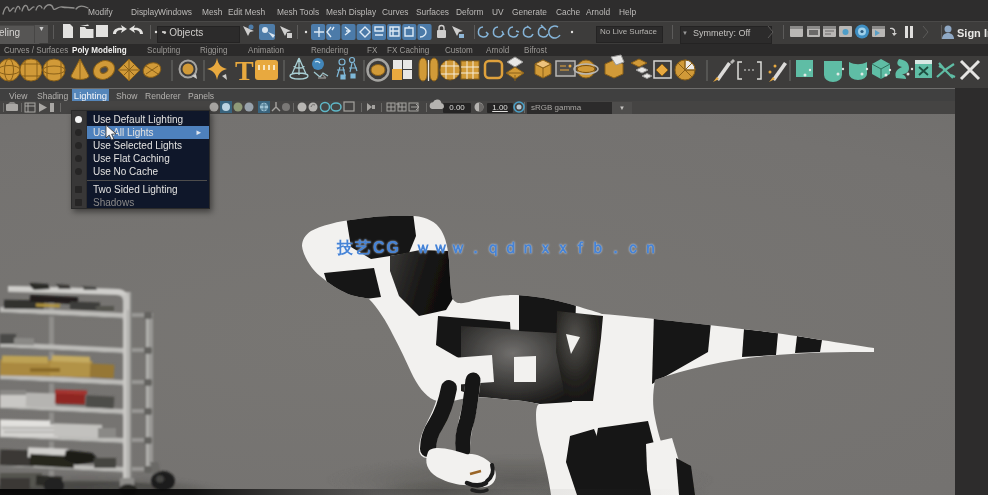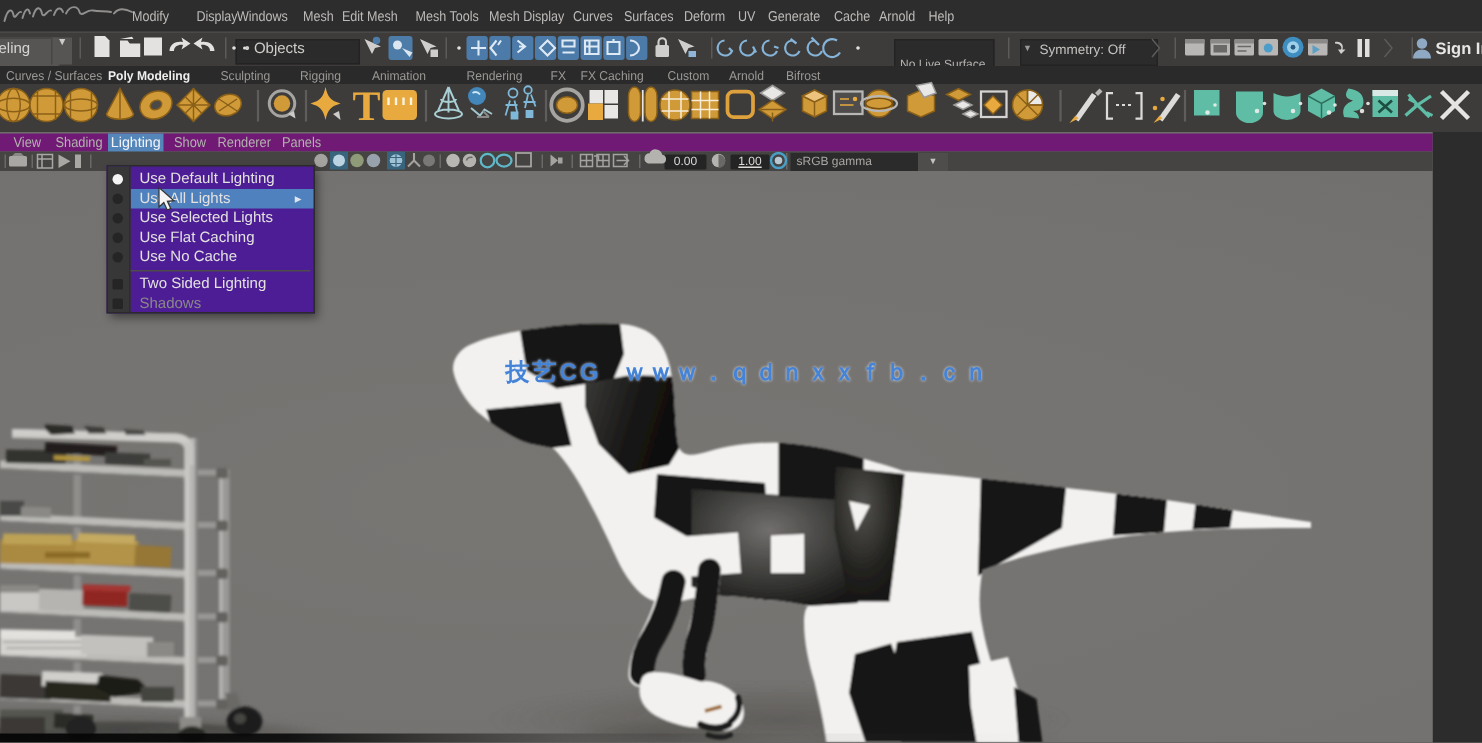--- a/index.html
+++ b/index.html
@@ -9,34 +9,34 @@
 
 #row1{left:0;top:0;width:988px;height:21px;background:#2e2d2d;}
 #row1 .mi{position:absolute;top:5.5px;font-size:9.5px;color:#bdbbb9;white-space:nowrap;transform:scale(.88,1);transform-origin:left top;}
 #row2{left:0;top:21px;width:988px;height:23px;background:#3d3c3b;border-top:1px solid #4a4948;}
 #row3{left:0;top:44px;width:988px;height:12px;background:#2b2a2a;}
 #row3 .tab{position:absolute;top:1px;font-size:8.5px;color:#9b9996;white-space:nowrap;transform:scale(.95,1);transform-origin:left top;}
 #row3 .tab.on{color:#f0efee;font-weight:bold;}
 #shelf{left:0;top:56px;width:988px;height:32px;background:#3d3c3b;}
 
 #vp{left:0;top:88px;width:955px;height:407px;background:#777573;border-top:1px solid #6e6d6c;}
-#vpmenu{left:0;top:89px;width:955px;height:12px;background:#701a75;}
+#vpmenu{left:0;top:89px;width:955px;height:12px;background:#404040;}
 #vpmenu .mi{position:absolute;top:1px;font-size:9.5px;color:#b3b1ae;white-space:nowrap;transform:scale(.9,1);transform-origin:left top;}
 #vptool{left:0;top:101px;width:955px;height:13px;background:#454443;}
 #vpcanvas{left:0;top:114px;width:955px;height:381px;
  background:radial-gradient(ellipse 140% 105% at 38% 58%, #787673 0%, #747270 58%, #6b6a68 100%);}
 
 #sidebar{left:1003px;top:88px;width:32px;height:407px;background:#4b4a48;border-left:1px solid #403f3e;}
 #sidebar .t1{position:absolute;left:6px;top:3px;font-size:8px;color:#c9c8c6;}
 #sidebar .t2{position:absolute;left:16px;top:31px;font-size:8px;color:#c9c8c6;}
 
 #wm{left:337px;top:238px;font-size:16px;font-weight:bold;color:#4583d6;
  white-space:nowrap;text-shadow:0 0 2px rgba(235,242,255,.9);z-index:30;}
 
-#menu{left:71px;top:110px;width:137px;height:97px;background:#4c1d95;
+#menu{left:71px;top:110px;width:137px;height:97px;background:#0f172a;
  border:1px solid #2a2a2a;box-shadow:2px 3px 6px rgba(0,0,0,.45);z-index:40;}
 #menu .gut{position:absolute;left:0;top:0;width:14px;height:100%;background:#383737;border-right:1px solid #2e2d2d;}
 #menu .it{position:absolute;left:0;width:137px;height:13px;font-size:10px;color:#e3e2e0;}
 #menu .it span{position:absolute;left:21px;top:1px;white-space:nowrap;}
 #menu .hl{background:transparent;}
 #menu .hl::after{content:"";position:absolute;left:15px;top:0;width:122px;height:13px;background:#4e81bd;z-index:-1;}
 #menu .ico{position:absolute;left:3px;top:3px;width:7px;height:7px;border-radius:50%;background:#262525;}
 #menu .ico.sq{border-radius:1px;}
 #menu .ico.on{background:#f5f5f5;}
 #menu .sep{position:absolute;left:15px;width:120px;height:1px;background:#4e4d4c;}
@@ -67,21 +67,21 @@
  <span class="mi" style="left:492px">UV</span>
  <span class="mi" style="left:512px">Generate</span>
  <span class="mi" style="left:556px">Cache</span>
  <span class="mi" style="left:586px">Arnold</span>
  <span class="mi" style="left:619px">Help</span>
 </div>
 <div class="abs" id="row2">
  <div class="abs" style="left:-6px;top:3px;width:40px;height:17px;background:#565554;border:1px solid #474645;color:#d6d4d2;font-size:10px;padding:1px 0 0 4px;">eling</div>
  <div class="abs" style="left:34px;top:3px;width:13px;height:18px;background:#565554;border-left:1px solid #474645;color:#ccc;font-size:7px;text-align:center;padding-top:0px;">▼</div>
  <div class="abs" style="left:157px;top:4px;width:76px;height:15px;background:#2c2b2b;border:1px solid #242323;color:#cfcdca;font-size:10px;padding:0 0 0 5px;">•&nbsp;Objects</div>
- <div class="abs" style="left:596px;top:4px;width:62px;height:15px;background:#2c2b2b;border:1px solid #242323;color:#b5b3b0;font-size:8px;padding:11px 0 0 3px;white-space:nowrap;">No Live Surface</div>
+ <div class="abs" style="left:596px;top:4px;width:62px;height:15px;background:#2c2b2b;border:1px solid #242323;color:#b5b3b0;font-size:8px;padding:0 0 0 3px;white-space:nowrap;">No Live Surface</div>
  <div class="abs" style="left:680px;top:4px;width:78px;height:15px;background:#2c2b2b;border:1px solid #242323;color:#c5c3c0;font-size:9px;padding:1px 0 0 12px;white-space:nowrap;">Symmetry: Off</div>
  <div class="abs" style="left:682px;top:8px;color:#999;font-size:6px;">▼</div>
  <div class="abs" style="left:957px;top:5px;color:#e8e7e5;font-size:11px;font-weight:bold;white-space:nowrap;">Sign In</div>
 </div>
 <div class="abs" id="row3">
  <span class="tab" style="left:4px">Curves / Surfaces</span>
  <span class="tab on" style="left:72px">Poly Modeling</span>
  <span class="tab" style="left:147px">Sculpting</span>
  <span class="tab" style="left:200px">Rigging</span>
  <span class="tab" style="left:248px">Animation</span>

